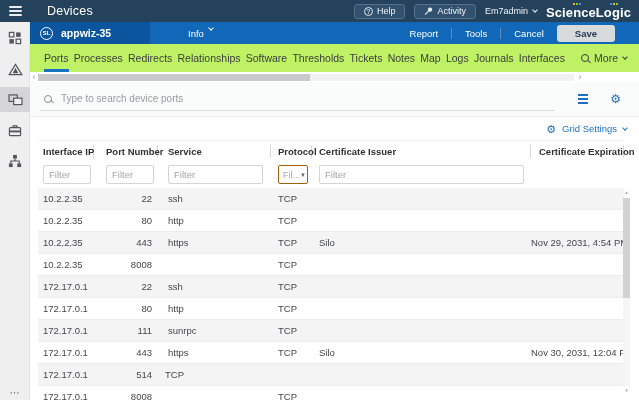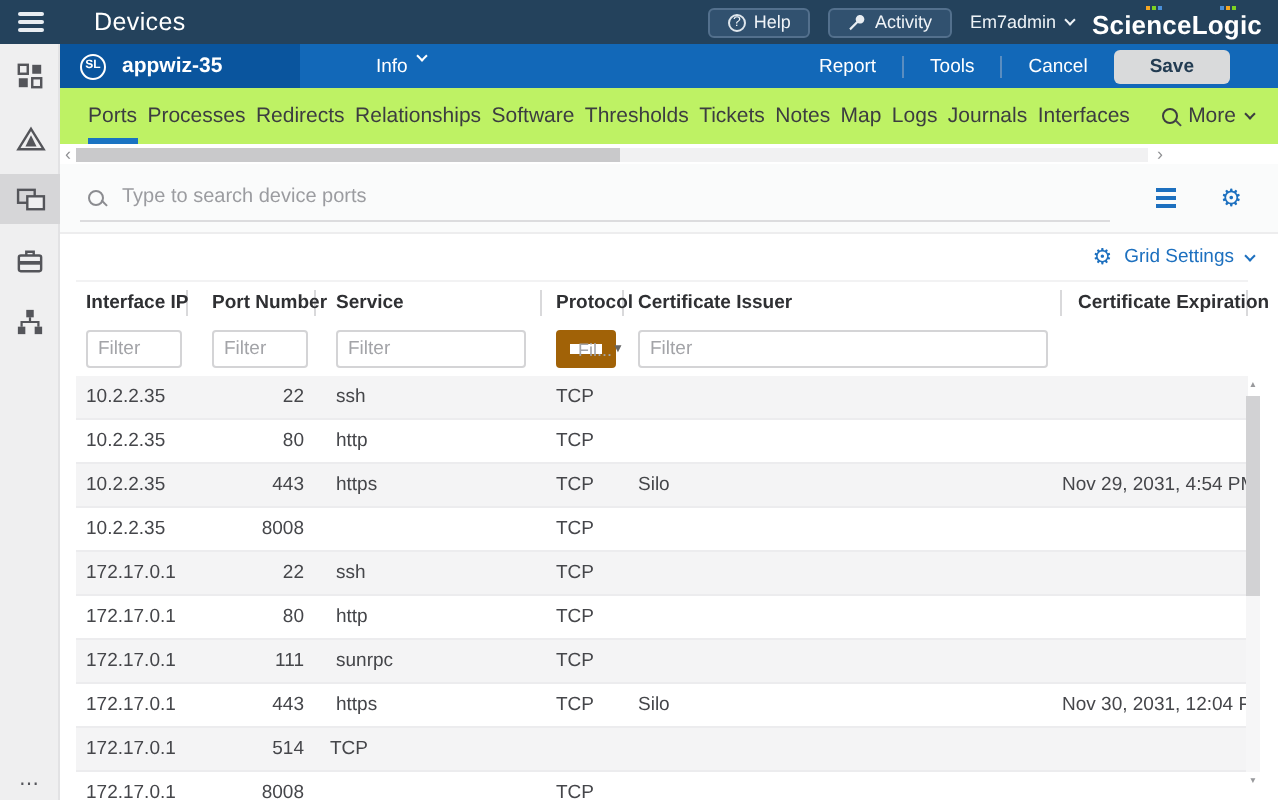--- a/index.html
+++ b/index.html
@@ -79,21 +79,21 @@
 
   
   .c1{width:56px;} .c2{width:64px;} .c3{width:113px;} .c4{width:41px;} .c5{width:219px;} .c6{width:93px;}
   .thead { height:21px; display:flex; align-items:center; margin-left:8px; width:586px; flex:0 0 auto; border-top:1px solid #f2f2f3; }
   .th { font-size:9.5px; font-weight:700; color:#2f3033; border-right:1px solid #d9d9db; height:13px; line-height:13px; white-space:nowrap; overflow:visible; }
   .th.c1{padding-left:5px;} .th.c2{padding-left:12px;} .th.c3{padding-left:10px;} .th.c4{padding-left:7px;} .th.c5{padding-left:7px;} .th.c6{padding-left:8px;}
   .filterrow { height:27px; display:flex; align-items:center; margin-left:8px; width:586px; flex:0 0 auto; }
   .fcell { display:flex; align-items:center; }
   .finput { height:19px; border:1px solid #d4d4d6; border-radius:2px; font-size:9.5px; color:#555; padding:0 5px; outline:none; background:#fff; }
   .finput::placeholder { color:#a3a4a8; }
-  .fsel { height:19px; border:7px solid #a16207; border-radius:2px; font-size:9px; color:#a3a4a8; background:#fff; display:flex; align-items:center; justify-content:space-between; padding:0 3px 0 4px; cursor:pointer; }
+  .fsel { height:19px; border:1px solid #a16207; border-radius:2px; font-size:9px; color:#a3a4a8; background:#fff; display:flex; align-items:center; justify-content:space-between; padding:0 3px 0 4px; cursor:pointer; }
   .fsel .caret { font-size:6px; color:#666; }
 
   .rows-wrap { position:relative; flex:1; overflow:hidden; }
   .rows { position:absolute; left:8px; top:0; width:586px; }
   .trow { height:22px; display:flex; align-items:center; border-bottom:1px solid #ececee; background:#fff; cursor:default; }
   .trow.alt { background:#f4f4f5; }
   .td { font-size:9.5px; color:#45464a; white-space:nowrap; overflow:hidden; }
   .td.c1{padding-left:5px;} .td.c2{text-align:right;padding-right:6px;} .td.c3{padding-left:10px;}
   .td.c4{padding-left:7px;} .td.c5{padding-left:7px;} .td.c6{text-align:right;padding-right:25px;}
 

